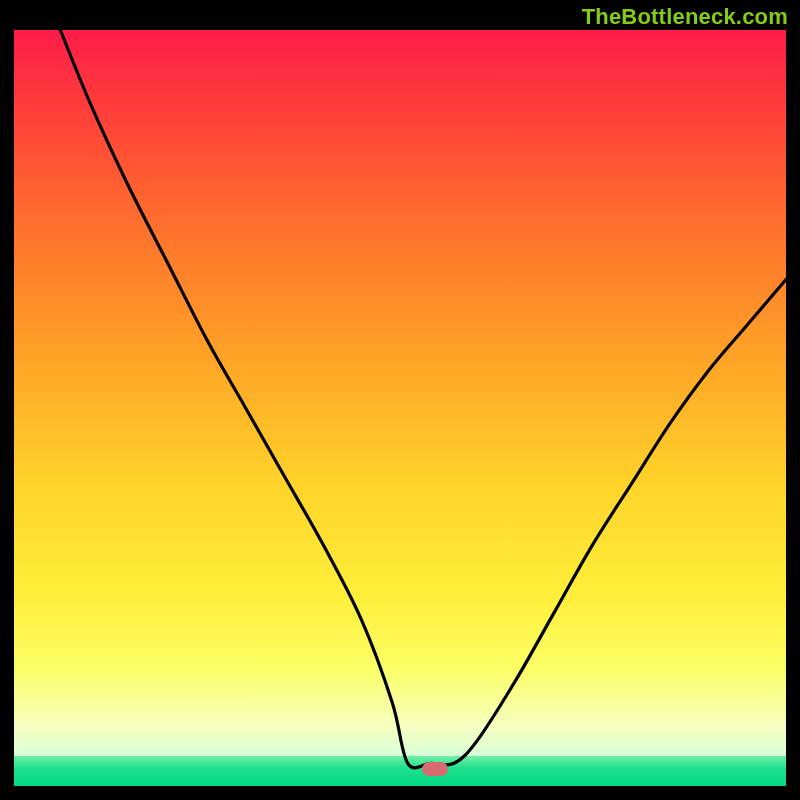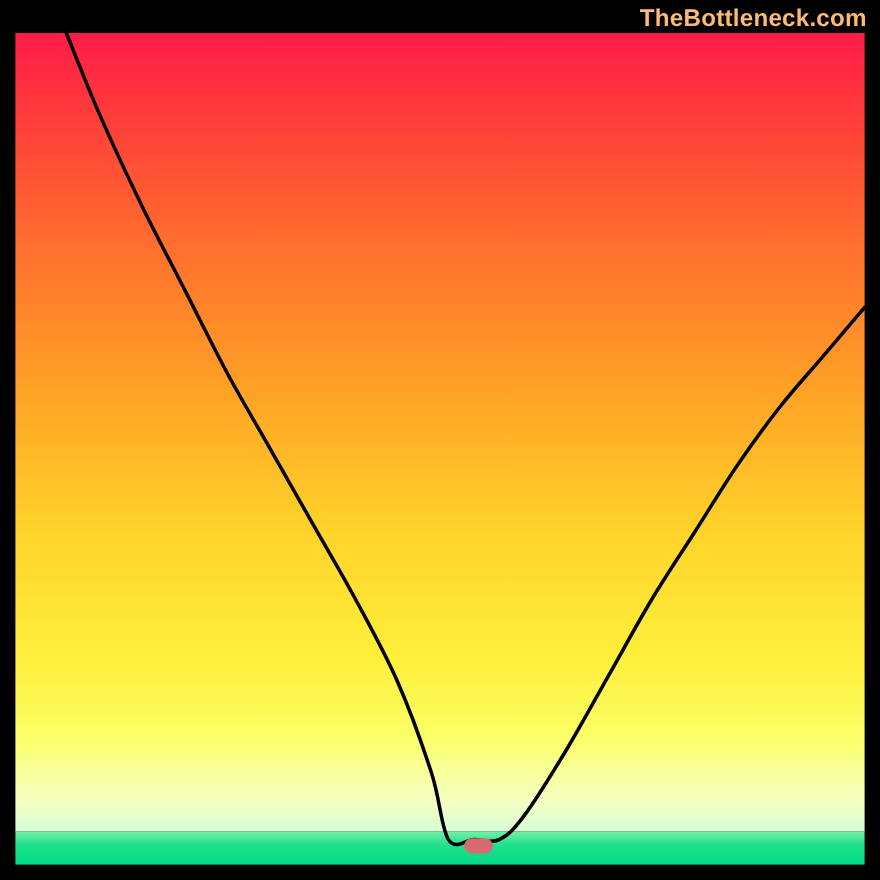--- a/index.html
+++ b/index.html
@@ -14,21 +14,21 @@
   .stage {
     position: relative;
     width: 800px;
     height: 800px;
     background: #000;
   }
   .watermark {
     position: absolute;
     top: 4px;
     right: 12px;
-    color: #fdba74;
+    color: #84cc16;
     font-size: 22px;
     font-weight: 600;
     letter-spacing: 0.2px;
     z-index: 10;
   }
   .plot {
     position: absolute;
     left: 14px;
     top: 30px;
     width: 772px;

